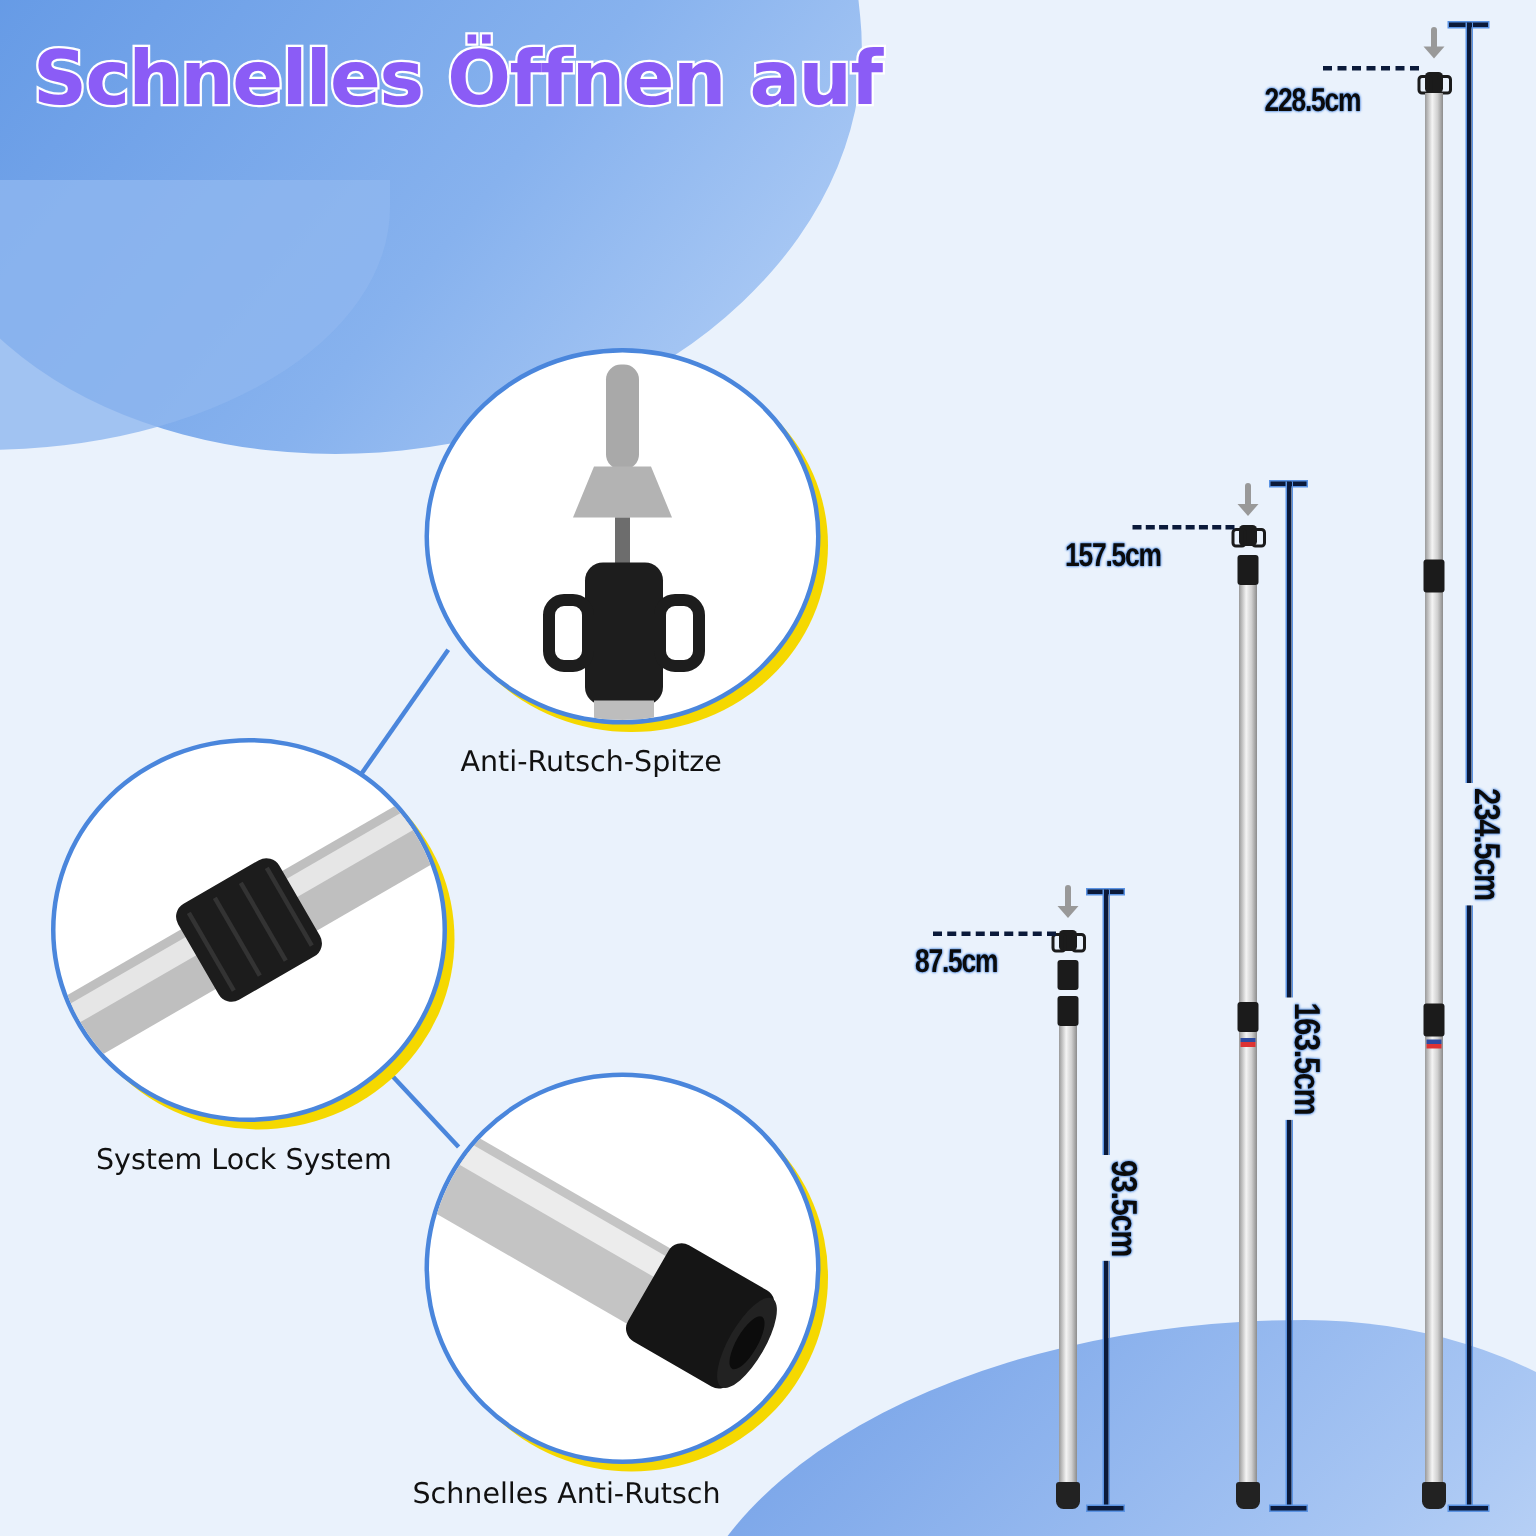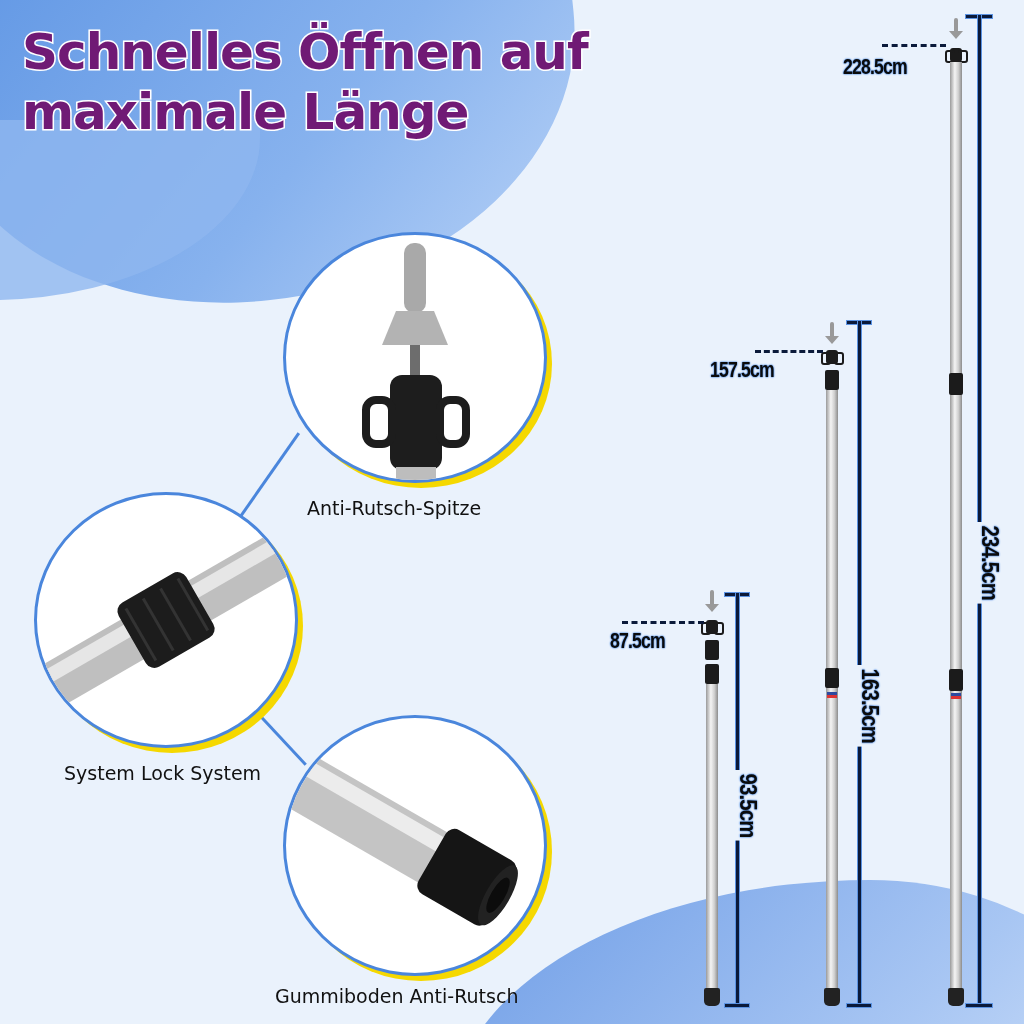--- a/index.html
+++ b/index.html
@@ -1,20 +1,20 @@
 <!DOCTYPE html>
 <html><head>
 <meta charset="utf-8">
 <style>
   html, body { margin:0; padding:0; }
   body { width:1024px; height:1024px; overflow:hidden; position:relative; background:#eaf2fc; font-family:"DejaVu Sans", sans-serif; }
   .blob-top { position:absolute; left:-60px; top:-120px; width:640px; height:420px; border-radius:0 0 60% 55% / 0 0 70% 60%; background:linear-gradient(135deg,#5b93e3 0%,#87b2ee 60%,#b9d3f7 100%); transform:rotate(-6deg); }
   .blob-top2 { position:absolute; left:-40px; top:120px; width:300px; height:180px; border-radius:0 0 90% 10%; background:#8fb6ef; opacity:.8; }
   .blob-bottom { position:absolute; left:450px; top:880px; width:700px; height:300px; border-radius:60% 40% 0 0 / 80% 70% 0 0; background:linear-gradient(135deg,#6d9ce6 0%,#a8c6f3 60%,#d6e5fa 100%); }
-  .headline { position:absolute; left:22px; top:22px; margin:0; font-family:"DejaVu Sans", sans-serif; font-weight:900; font-size:50px; line-height:60px; color:#701a75; letter-spacing:-1px; -webkit-text-stroke:3px #ffffff; paint-order:stroke fill; text-shadow:0 0 2px #fff; }
+  .headline { position:absolute; left:22px; top:22px; margin:0; font-family:"DejaVu Sans", sans-serif; font-weight:900; font-size:50px; line-height:60px; color:#8b5cf6; letter-spacing:-1px; -webkit-text-stroke:3px #ffffff; paint-order:stroke fill; text-shadow:0 0 2px #fff; }
   .circle { position:absolute; border-radius:50%; background:#ffffff; border:3px solid #4a86dc; box-shadow:6px 6px 0 -1px #f5d800; overflow:hidden; }
   .caption { position:absolute; font-family:"DejaVu Sans", sans-serif; font-size:19px; color:#111; white-space:nowrap; }
   .connector { position:absolute; height:3px; background:#4a86dc; transform-origin:0 50%; }
   .pole-bar { position:absolute; border-left:3px solid #0b1a3a; box-shadow:-1px 0 0 #5b93e3, 1px 0 0 #5b93e3; }
   .tcap { position:absolute; height:3px; background:#0b1a3a; box-shadow:0 0 0 1px #5b93e3; }
   .dash { position:absolute; border-top:3px dashed #0b1a3a; }
   .meas { position:absolute; font-family:"Liberation Sans", sans-serif; font-weight:700; font-size:22px; color:#0b0b0b; letter-spacing:-1px; transform:scaleX(.8); transform-origin:left center; text-shadow:0 0 2px #5b93e3,0 0 2px #5b93e3,0 0 1px #5b93e3; white-space:nowrap; }
   .meas-v { position:absolute; font-family:"Liberation Sans", sans-serif; font-weight:700; font-size:24px; color:#0b0b0b; letter-spacing:-1px; white-space:nowrap; transform-origin:0 0; transform:rotate(90deg) scaleX(.85); text-shadow:0 0 2px #5b93e3,0 0 2px #5b93e3,0 0 1px #5b93e3; background:#eaf2fc; padding:0 4px; }
   .pole { position:absolute; width:12px; background:linear-gradient(90deg,#9a9a9a,#f4f4f4 40%,#cfcfcf 70%,#8c8c8c); }
   .grip { position:absolute; width:14px; background:#1b1b1b; border-radius:2px; }
@@ -27,21 +27,20 @@
 </style>
 </head>
 <body>
 
 <div class="blob-top"></div>
 <div class="blob-top2"></div>
 <div class="blob-bottom"></div>
 
 <h1 class="headline">
   <span>Schnelles Öffnen auf</span><br>
-  <span>maximale Länge</span>
 </h1>
 
 <div class="connector" style="left:230px; top:530px; width:120px; transform:rotate(-55deg);"></div>
 <div class="connector" style="left:258px; top:712px; width:70px; transform:rotate(47deg);"></div>
 
 <div class="circle" style="left:283px; top:232px; width:258px; height:245px;">
   <svg width="258" height="245" viewBox="0 0 258 245">
     <rect x="118" y="8" width="22" height="70" rx="10" fill="#a9a9a9"></rect>
     <polygon points="96,110 162,110 148,76 110,76" fill="#b3b3b3"></polygon>
     <rect x="124" y="110" width="10" height="32" fill="#6d6d6d"></rect>
@@ -72,21 +71,21 @@
   <svg width="258" height="255" viewBox="0 0 258 255">
     <g transform="rotate(30 129 127)">
       <rect x="-60" y="100" width="220" height="58" fill="#c4c4c4"></rect>
       <rect x="-60" y="106" width="220" height="16" fill="#ececec"></rect>
       <rect x="150" y="92" width="80" height="74" rx="10" fill="#151515"></rect>
       <ellipse cx="226" cy="129" rx="12" ry="34" fill="#222"></ellipse>
       <ellipse cx="226" cy="129" rx="7" ry="20" fill="#0c0c0c"></ellipse>
     </g>
   </svg>
 </div>
-<div class="caption" style="left:275px; top:985px;">Gummiboden Anti-Rutsch</div>
+<div class="caption" style="left:275px; top:985px;">Schnelles Anti-Rutsch</div>
 
 <div>
   <div class="tip" style="left:710px; top:590px; height:16px;"></div>
   <div class="cone" style="left:705px; top:604px;"></div>
   <div class="head" style="left:706px; top:620px;"></div>
   <div class="ear" style="left:701px; top:622px;"></div>
   <div class="ear" style="left:714px; top:622px;"></div>
   <div class="grip" style="left:705px; top:640px; height:20px;"></div>
   <div class="grip" style="left:705px; top:664px; height:20px;"></div>
   <div class="label-sticker" style="left:707px; top:688px;"></div>

